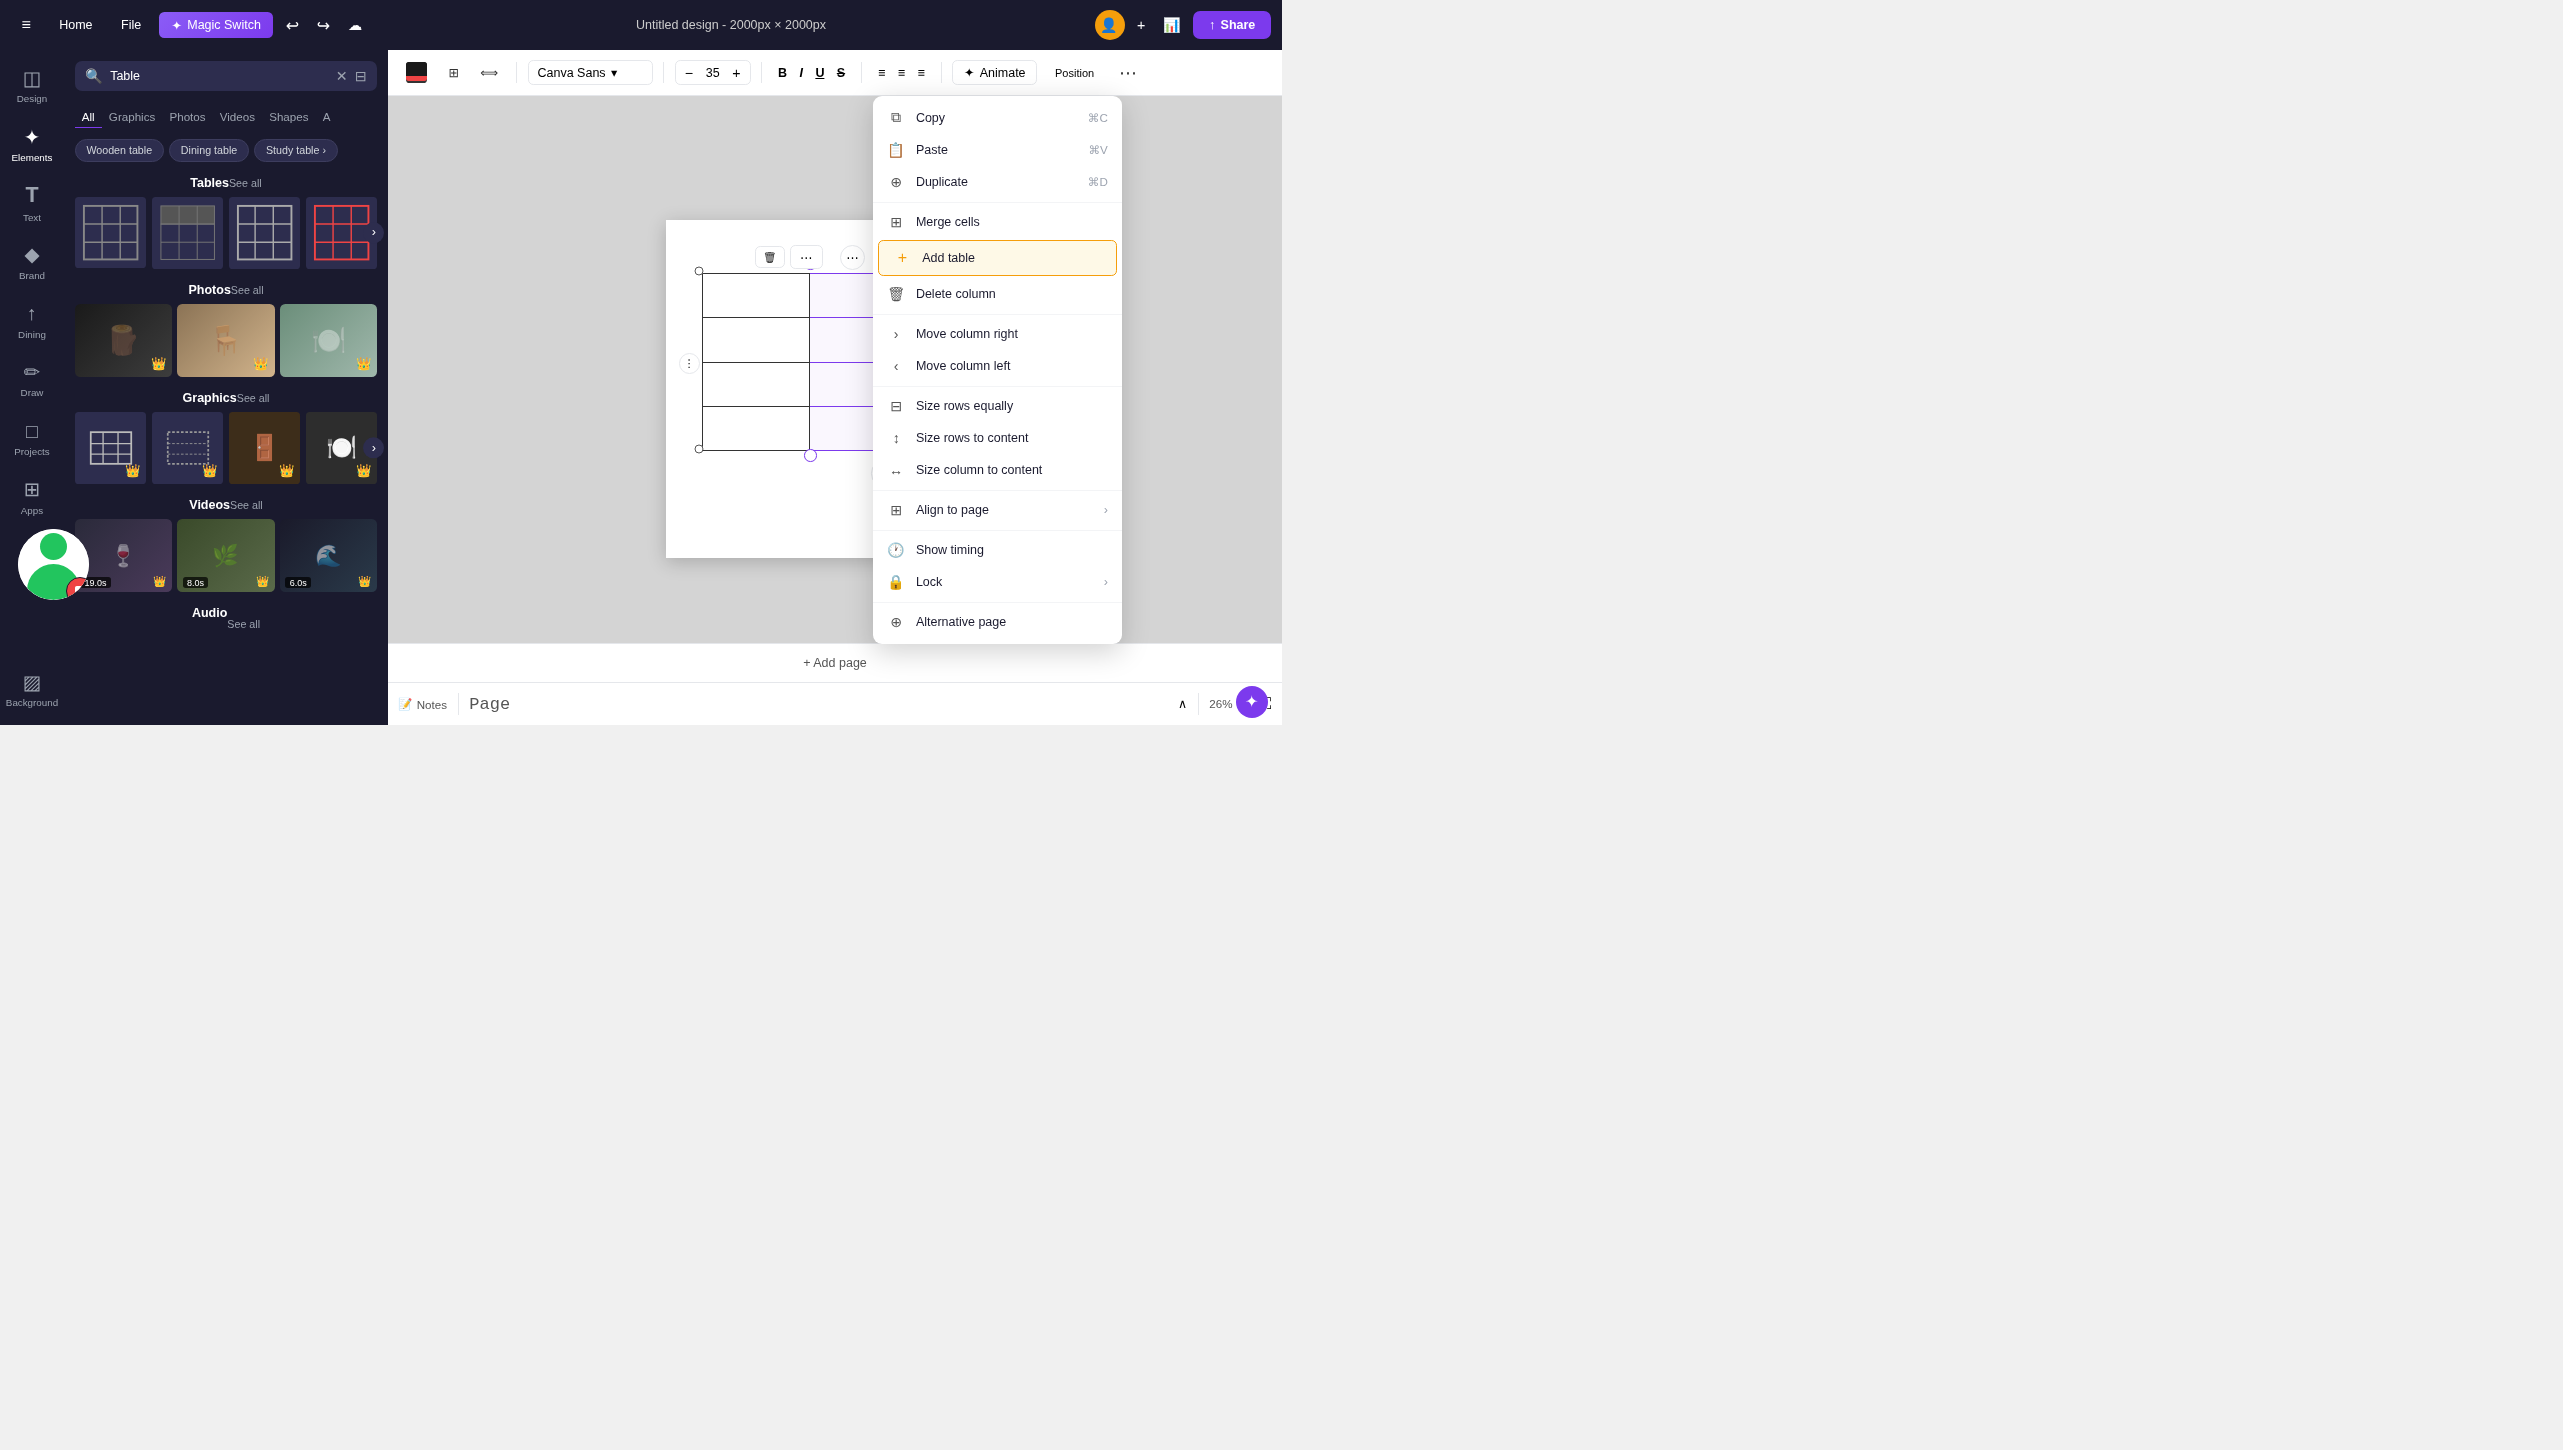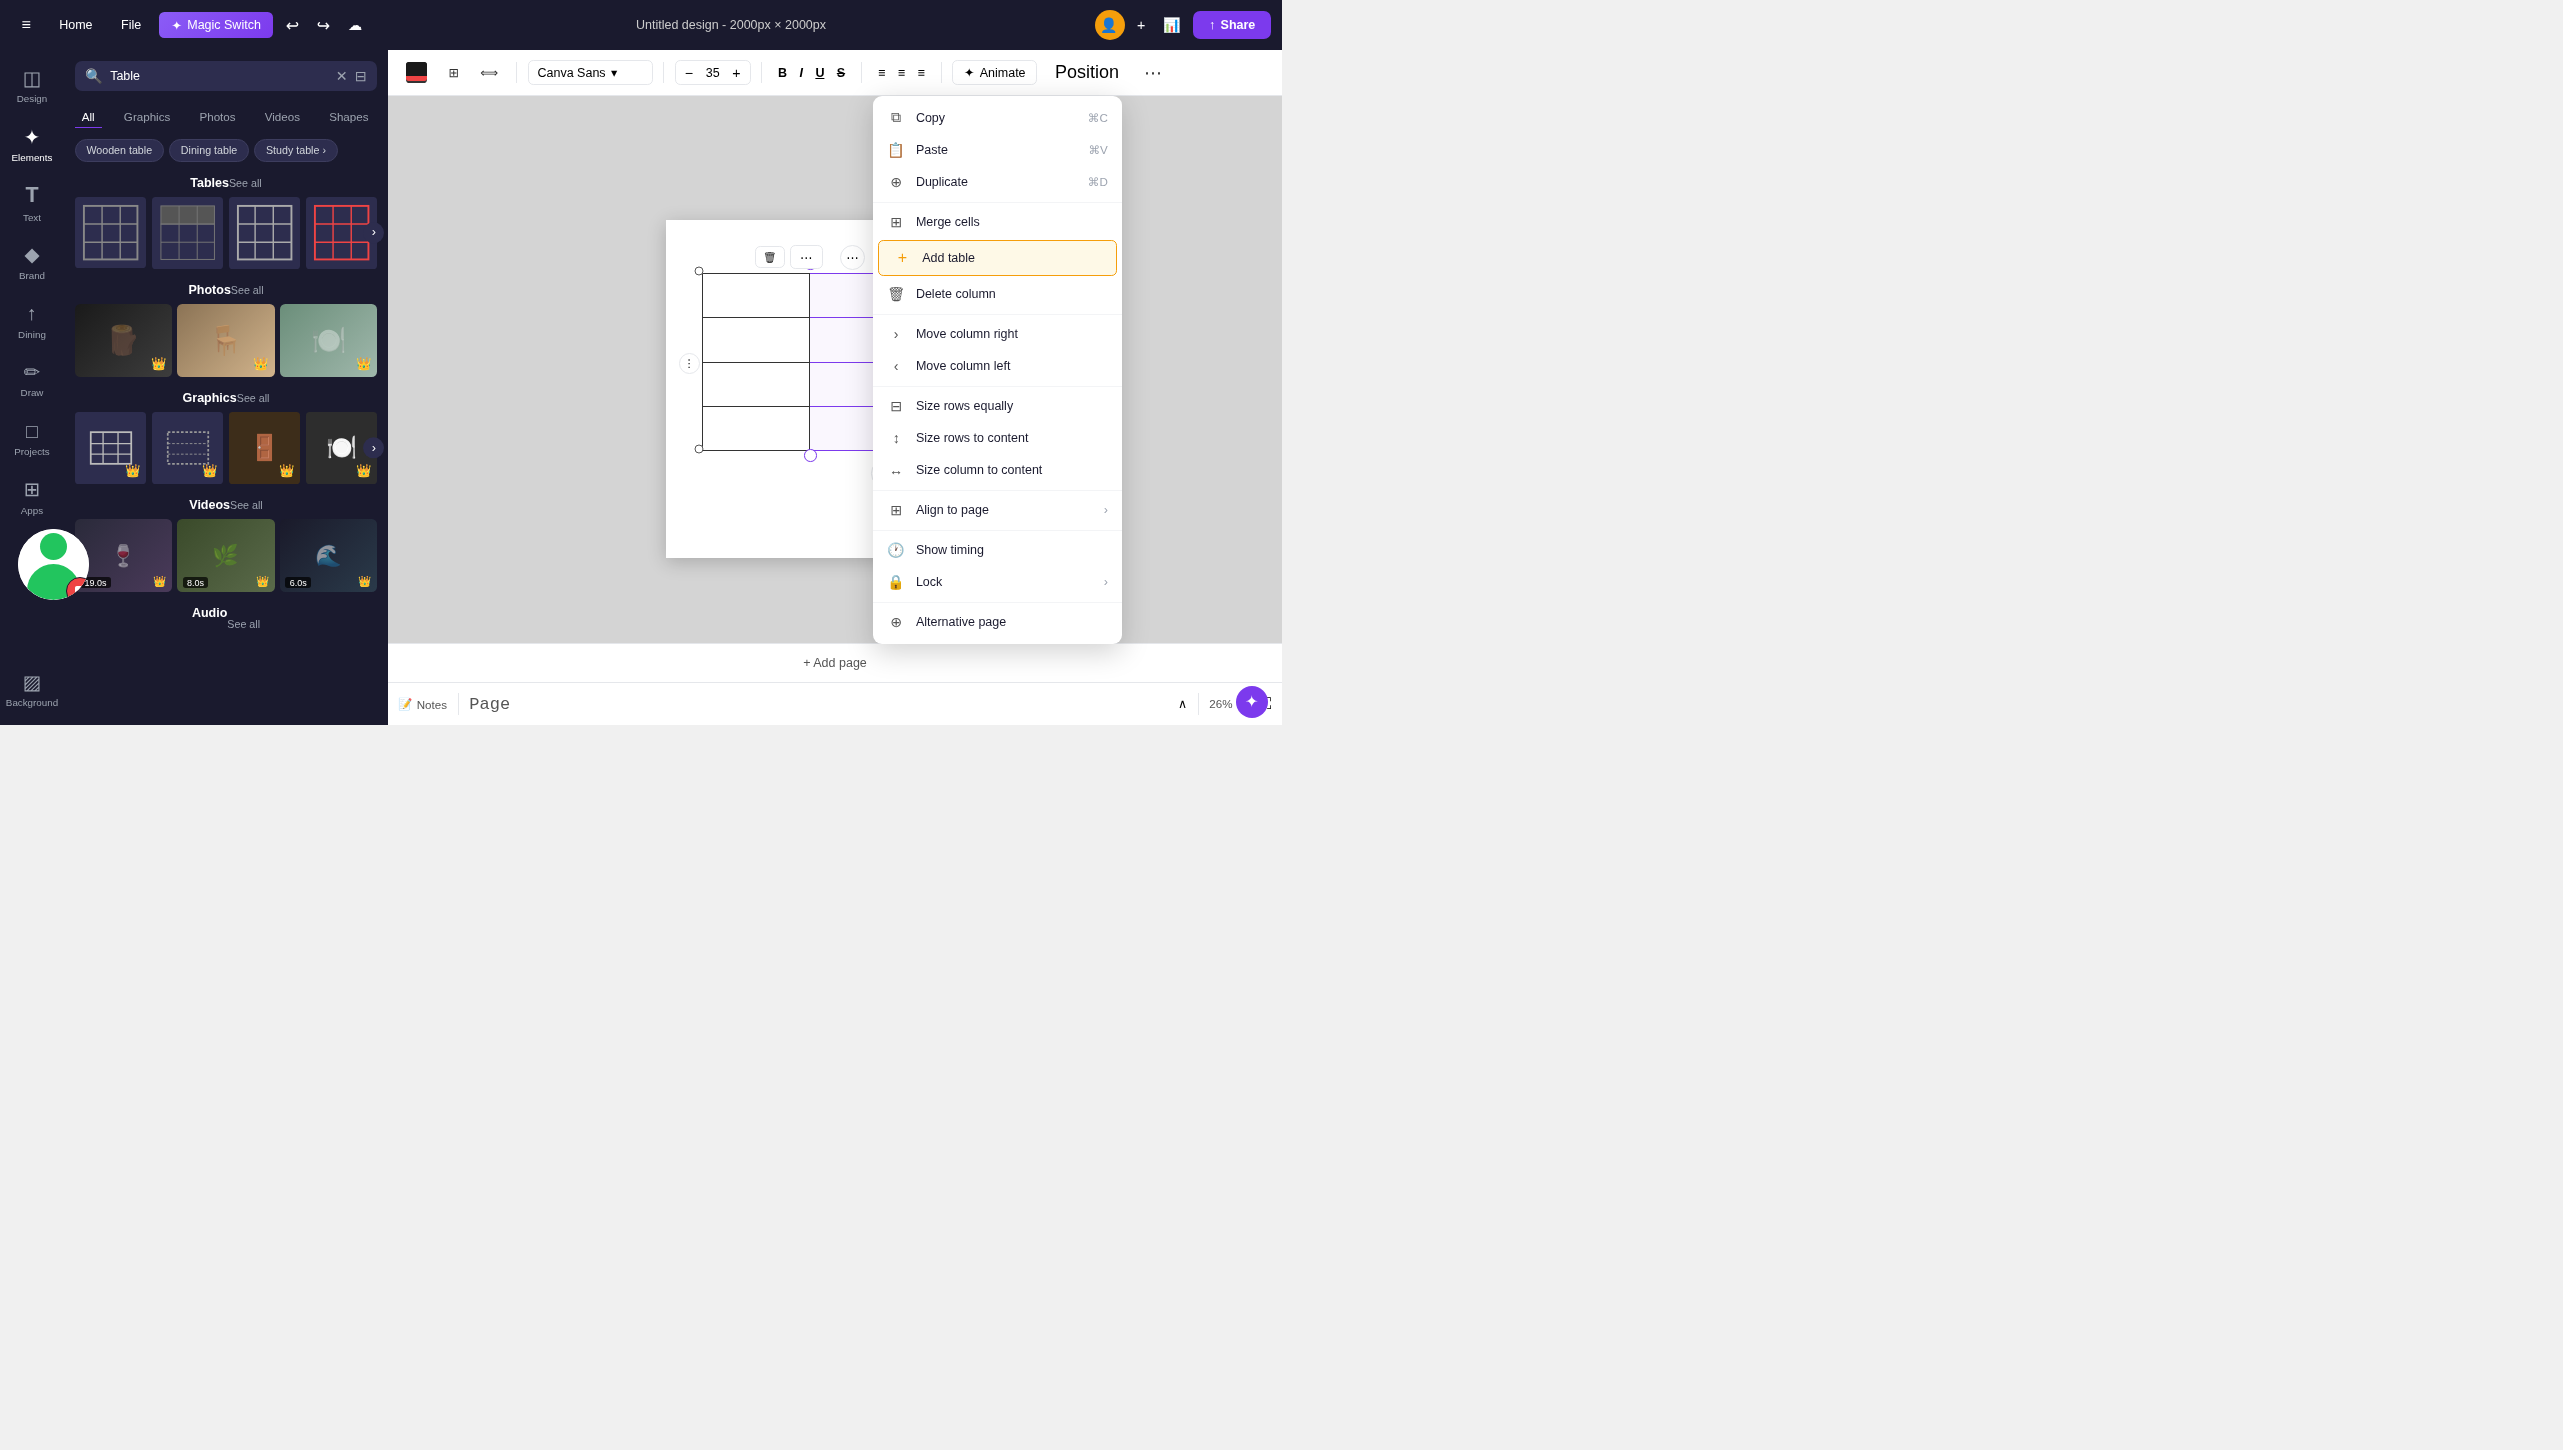--- a/index.html
+++ b/index.html
@@ -60,21 +60,21 @@
     .color-swatch-top { height: 14.2px; width: 100%; background: #1a1a1a; border-radius: 2.7px 2.7px 0 0; }
     .color-swatch-bottom { height: 5.3px; width: 100%; background: #ef4444; border-radius: 0 0 2.7px 2.7px; }
     .toolbar-format-btns { display: flex; gap: 1.8px; }
     .fmt-btn { background: transparent; border: none; cursor: pointer; font-size: 12.5px; padding: 3.6px 5.3px; border-radius: 2.7px; font-weight: bold; }
     .animate-btn {
       background: transparent; border: 0.9px solid #e5e7eb; border-radius: 5.3px;
       padding: 4.4px 10.7px; font-size: 12.5px; cursor: pointer; display: flex; align-items: center; gap: 5.3px;
     }
     .position-btn {
       background: transparent; border: none; border-radius: 5.3px;
-      padding: 4.4px 10.7px; font-size: 18px; cursor: pointer;
+      padding: 4.4px 10.7px; font-size: 11px; cursor: pointer;
     }
 
     
     .left-sidebar {
       position: absolute; top: 50px; left: 0; bottom: 0; width: 64px;
       background: #1a1a2e; display: flex; flex-direction: column; align-items: center;
       padding: 7.1px 0; gap: 1.8px; z-index: 80;
     }
     .sidebar-item {
       display: flex; flex-direction: column; align-items: center; justify-content: center;
@@ -95,21 +95,21 @@
       padding: 7.1px 10.7px; gap: 7.1px; margin-bottom: 10.7px;
     }
     .search-input {
       background: transparent; border: none; color: white; font-size: 12.5px; flex: 1; outline: none;
     }
     .search-input::placeholder { color: #9ca3af; }
     .search-clear-btn { background: transparent; border: none; color: #9ca3af; cursor: pointer; font-size: 14.2px; }
     .search-filter-btn { background: transparent; border: none; color: #9ca3af; cursor: pointer; font-size: 14.2px; }
 
     
-    .filter-tabs { display: flex; gap: 15px; margin-bottom: 10.7px; overflow-x: auto; margin-top: 16px; }
+    .filter-tabs { display: flex; gap: 0; margin-bottom: 10.7px; overflow-x: auto; margin-top: 16px; }
     .filter-tab {
       background: transparent; border: none; color: #9ca3af; font-size: 11.6px;
       padding: 3.6px 7.1px; cursor: pointer; white-space: nowrap; border-bottom: 1.8px solid transparent;
     }
     .filter-tab.active { color: white; border-bottom: 1.8px solid #7c3aed; }
 
     
     .suggestion-chips { display: flex; gap: 5.3px; margin-bottom: 14.2px; flex-wrap: wrap; }
     .chip {
       background: #2d2d4e; border: 0.9px solid #3d3d5e; border-radius: 18px;

